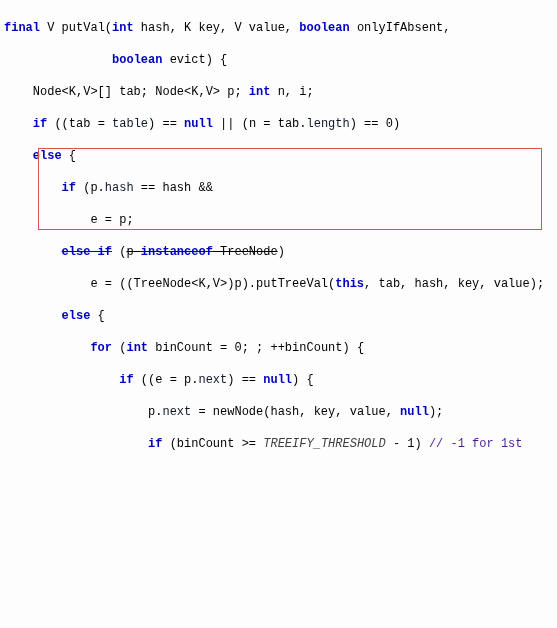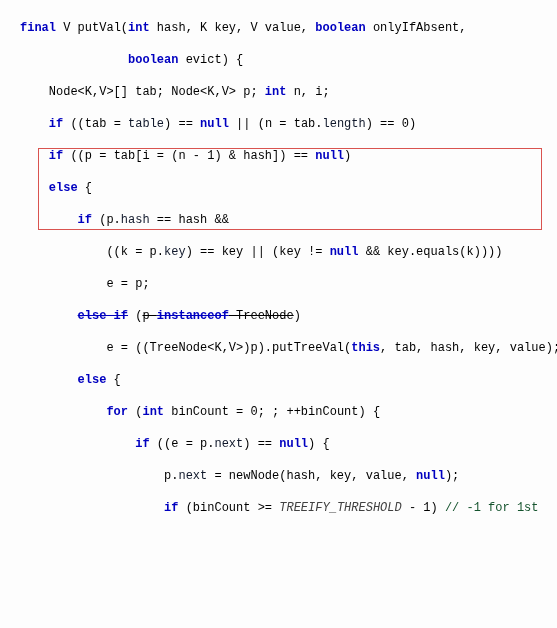--- a/index.html
+++ b/index.html
@@ -12,48 +12,46 @@
     font-size: 12px;
     line-height: 16px;
     color: #000;
     overflow: hidden;
   }
   .code-area {
     position: relative;
     padding: 4px 0 0 0;
     white-space: pre;
   }
-  .line { display: block; padding-left: 20px; }
+  .line { display: block; padding-left: 4px; }
   .kw  { color: #0000c0; font-weight: bold; }
   .fld { color: #0f172a; }
-  .cmt { color: #14532d; }
+  .cmt { color: #4c1d95; }
   .const { color: #404040; font-style: italic; }
   .redbox {
     position: absolute;
     left: 38px;
     top: 148px;
     width: 502px;
     height: 80px;
     border: 1px solid #d9534f;
     pointer-events: none;
   }
   .strike { text-decoration: line-through; }
 </style>
 </head>
 <body>
 
 <div class="code-area">
 <span class="line"><span class="kw">final</span><span> V putVal(</span><span class="kw">int</span><span> hash, K key, V value, </span><span class="kw">boolean</span><span> onlyIfAbsent,</span></span>
 <span class="line"><span>               </span><span class="kw">boolean</span><span> evict) {</span></span>
 <span class="line"><span>    Node&lt;K,V&gt;[] tab; Node&lt;K,V&gt; p; </span><span class="kw">int</span><span> n, i;</span></span>
 <span class="line"><span>    </span><span class="kw">if</span><span> ((tab = </span><span class="fld">table</span><span>) == </span><span class="kw">null</span><span> || (n = tab.</span><span class="fld">length</span><span>) == 0)</span></span>
-<span class="line"><span>    </span><span class="kw">if</span><span> ((p = tab[i = (n - 1) &amp; hash]) == </span><span class="kw">null</span><span>)</span></span>
 <span class="line"><span>    </span><span class="kw">else</span><span> {</span></span>
 <span class="line"><span>        </span><span class="kw">if</span><span> (p.</span><span class="fld">hash</span><span> == hash &amp;&amp;</span></span>
-<span class="line"><span>            ((k = p.</span><span class="fld">key</span><span>) == key || (key != </span><span class="kw">null</span><span> &amp;&amp; key.equals(k))))</span></span>
 <span class="line"><span>            e = p;</span></span>
 <span class="line"><span>        </span><span class="kw strike">else if</span><span> (</span><span class="strike">p </span><span class="kw strike">instanceof</span><span class="strike"> TreeNode</span><span>)</span></span>
 <span class="line"><span>            e = ((TreeNode&lt;K,V&gt;)p).putTreeVal(</span><span class="kw">this</span><span>, tab, hash, key, value);</span></span>
 <span class="line"><span>        </span><span class="kw">else</span><span> {</span></span>
 <span class="line"><span>            </span><span class="kw">for</span><span> (</span><span class="kw">int</span><span> binCount = 0; ; ++binCount) {</span></span>
 <span class="line"><span>                </span><span class="kw">if</span><span> ((e = p.</span><span class="fld">next</span><span>) == </span><span class="kw">null</span><span>) {</span></span>
 <span class="line"><span>                    p.</span><span class="fld">next</span><span> = newNode(hash, key, value, </span><span class="kw">null</span><span>);</span></span>
 <span class="line"><span>                    </span><span class="kw">if</span><span> (binCount &gt;= </span><span class="const">TREEIFY_THRESHOLD</span><span> - 1) </span><span class="cmt">// -1 for 1st</span></span>
 
 

